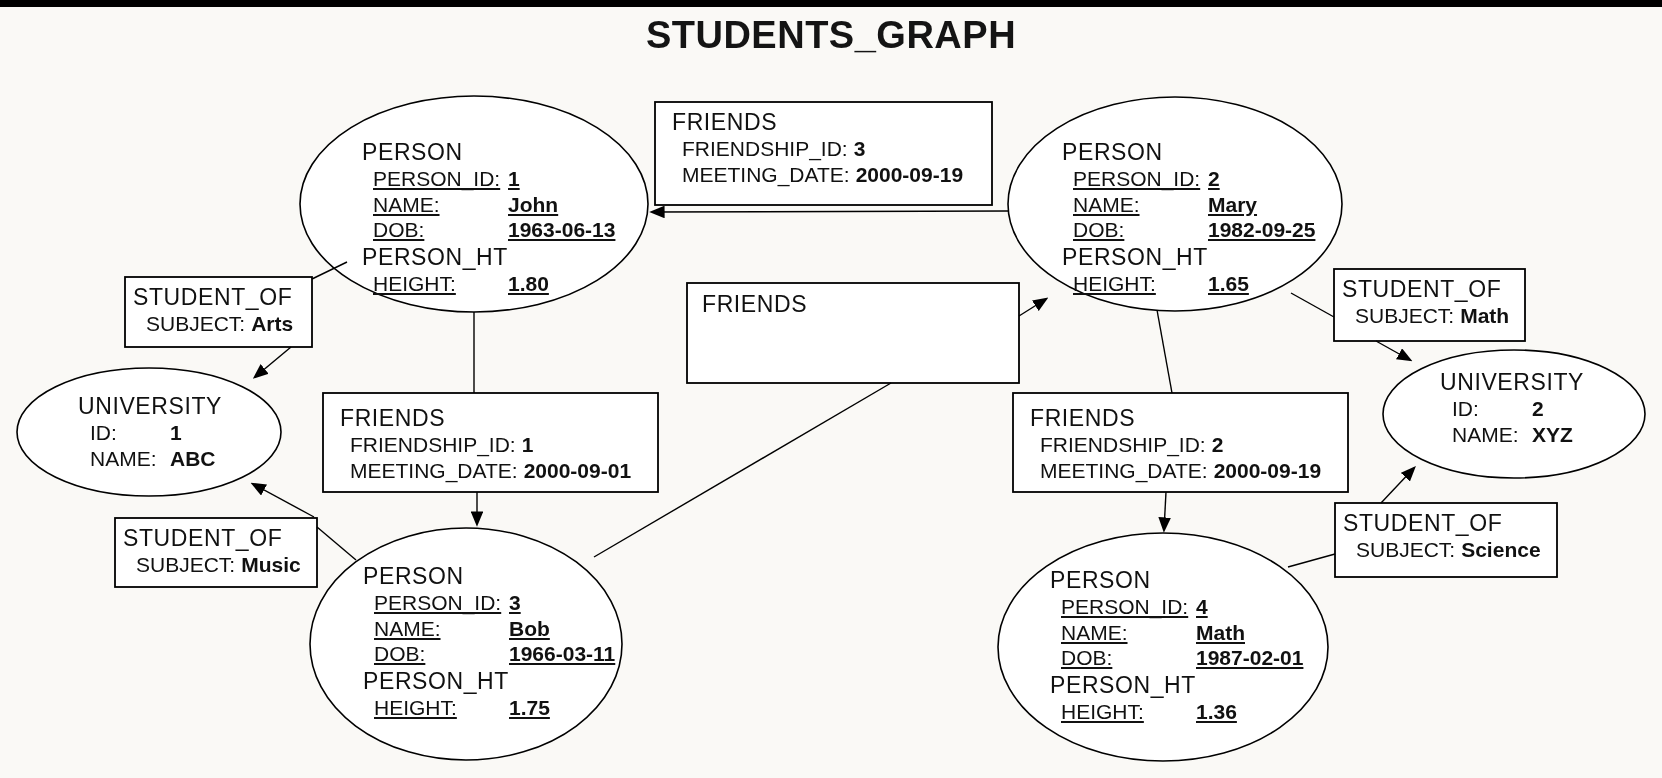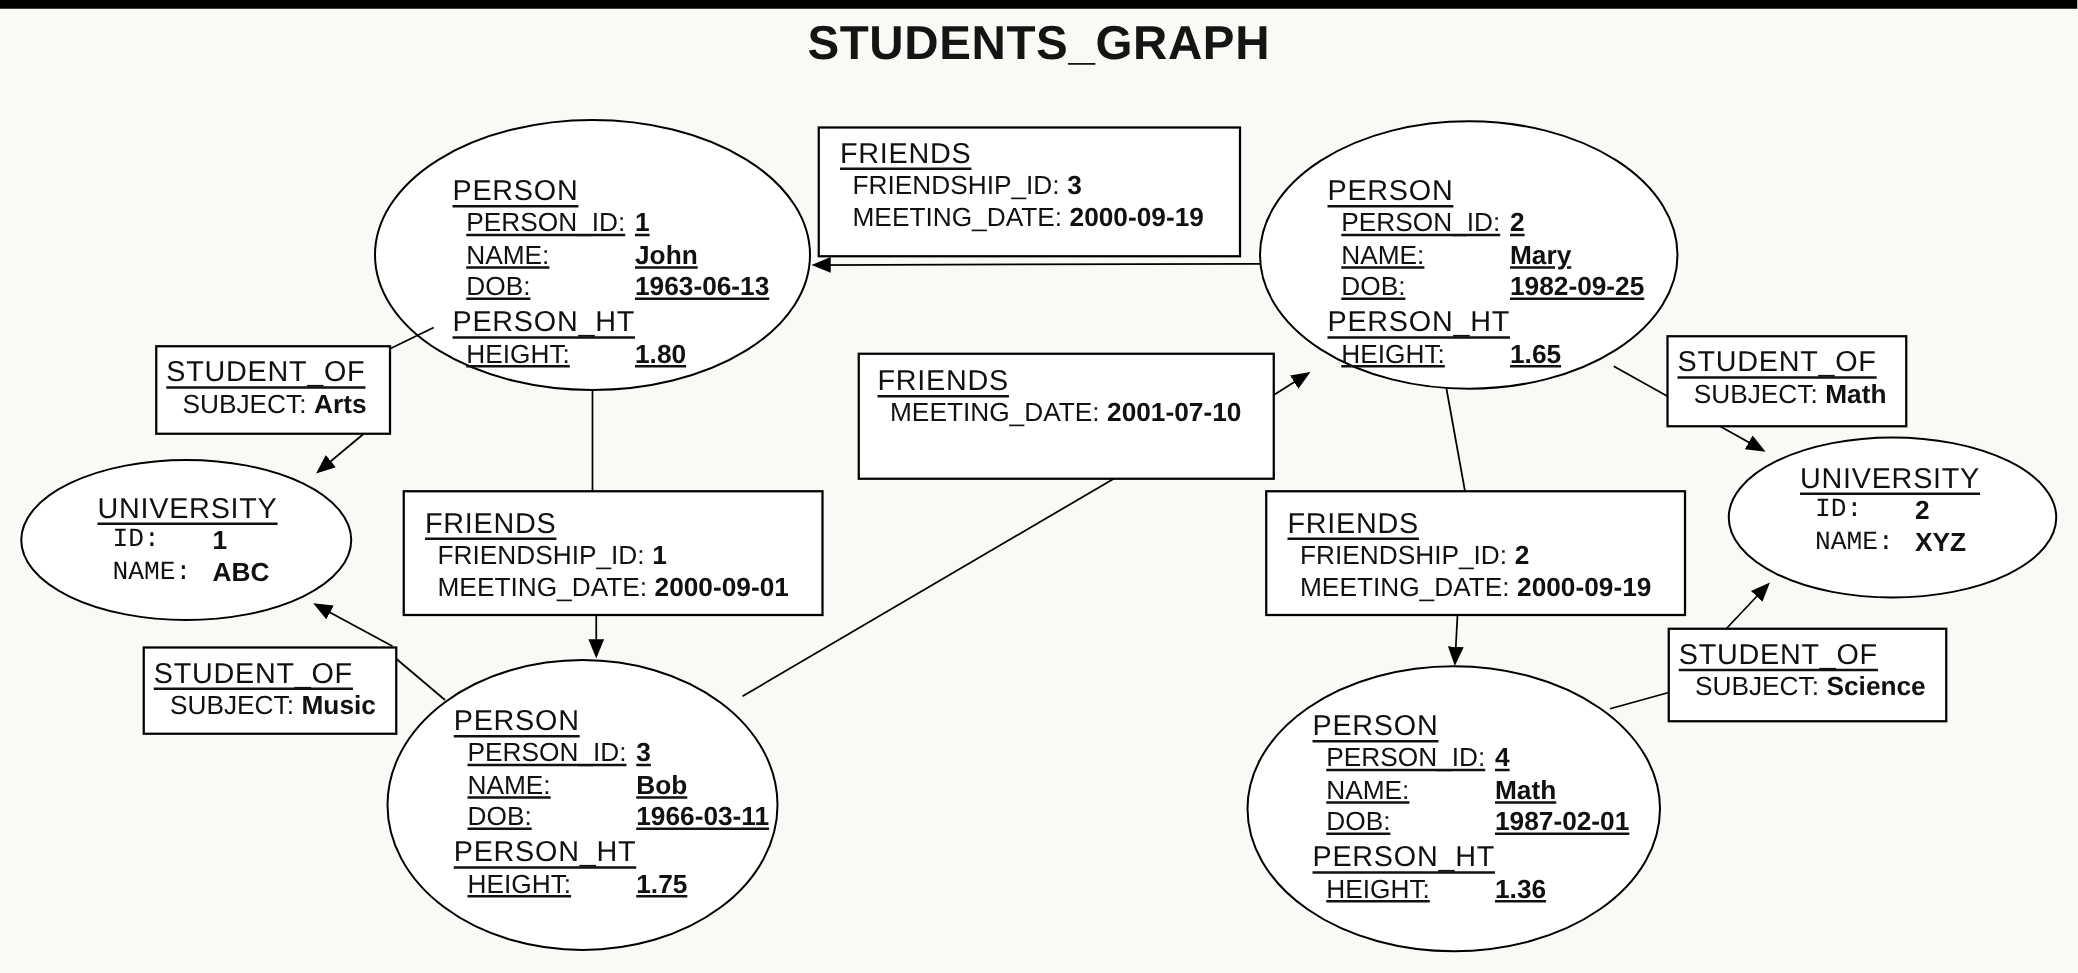--- a/index.html
+++ b/index.html
@@ -10,26 +10,26 @@
   }
   .topbar{position:absolute;left:0;top:0;width:1662px;height:7px;background:#000;}
   .title{
     position:absolute;left:0;top:14px;width:1662px;text-align:center;
     font-size:38px;font-weight:bold;letter-spacing:0.5px;color:#141414;
   }
   svg.graph{position:absolute;left:0;top:0;}
   .node-text{position:absolute;white-space:nowrap;}
   .nhead{
     font-size:23px;line-height:28px;letter-spacing:0.6px;
-    text-decoration:underline;text-underline-offset:4px;
+    text-underline-offset:4px;
   }
   .prow{display:flex;font-size:21px;line-height:25.5px;margin-left:11px;text-decoration:underline;}
   .prow .lbl{width:135px;flex:none;}
   .urow{display:flex;font-size:21px;line-height:25.5px;margin-left:12px;}
-  .urow .lbl{width:80px;flex:none;font-family:Liberation Mono, monospace;}
+  .urow .lbl{width:80px;flex:none;}
   .frow{font-size:21px;line-height:26px;margin-left:10px;}
   .srow{font-size:21px;line-height:26px;margin-left:13px;}
   .val{font-weight:bold;}
   .frow .val,.srow .val{margin-left:6px;}
 </style>
 </head>
 <body>
 
 <div class="topbar"></div>
 <div class="title">STUDENTS_GRAPH</div>
@@ -183,21 +183,20 @@
 </div>
 
 <div class="node-text" style="left:672px;top:108px">
   <div class="nhead">FRIENDS</div>
   <div class="frow"><span>FRIENDSHIP_ID:</span><span class="val">3</span></div>
   <div class="frow"><span>MEETING_DATE:</span><span class="val">2000-09-19</span></div>
 </div>
 
 <div class="node-text" style="left:702px;top:290px">
   <div class="nhead">FRIENDS</div>
-  <div class="frow"><span>MEETING_DATE:</span><span class="val">2001-07-10</span></div>
 </div>
 
 <div class="node-text" style="left:340px;top:404px">
   <div class="nhead">FRIENDS</div>
   <div class="frow"><span>FRIENDSHIP_ID:</span><span class="val">1</span></div>
   <div class="frow"><span>MEETING_DATE:</span><span class="val">2000-09-01</span></div>
 </div>
 
 <div class="node-text" style="left:1030px;top:404px">
   <div class="nhead">FRIENDS</div>

